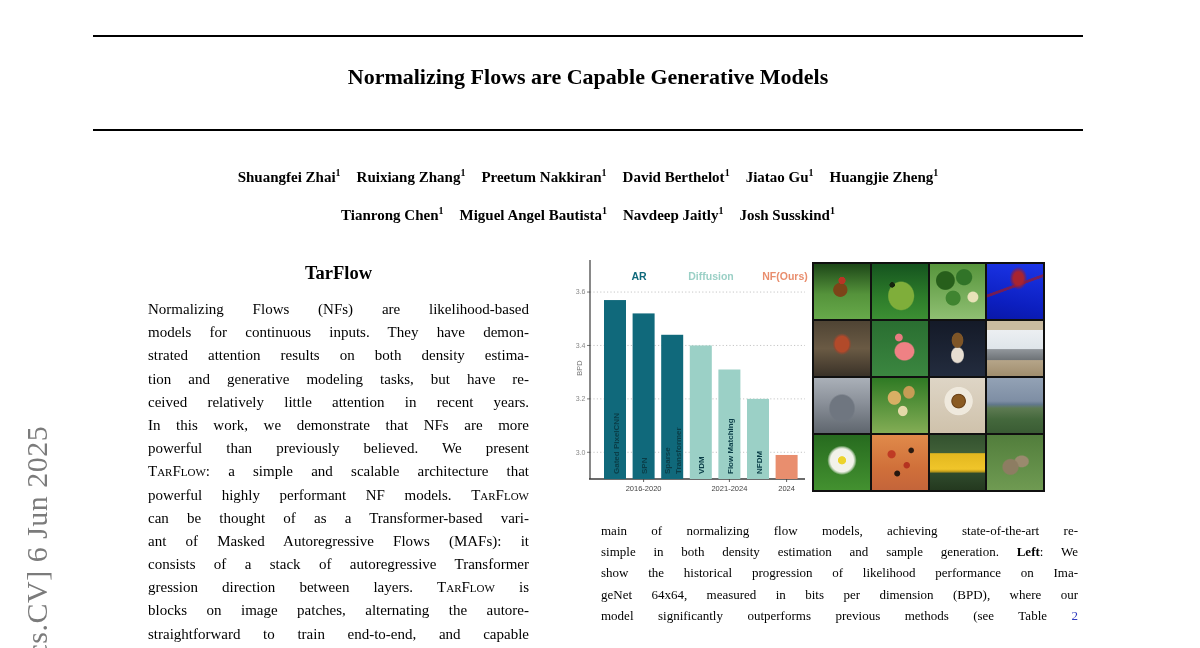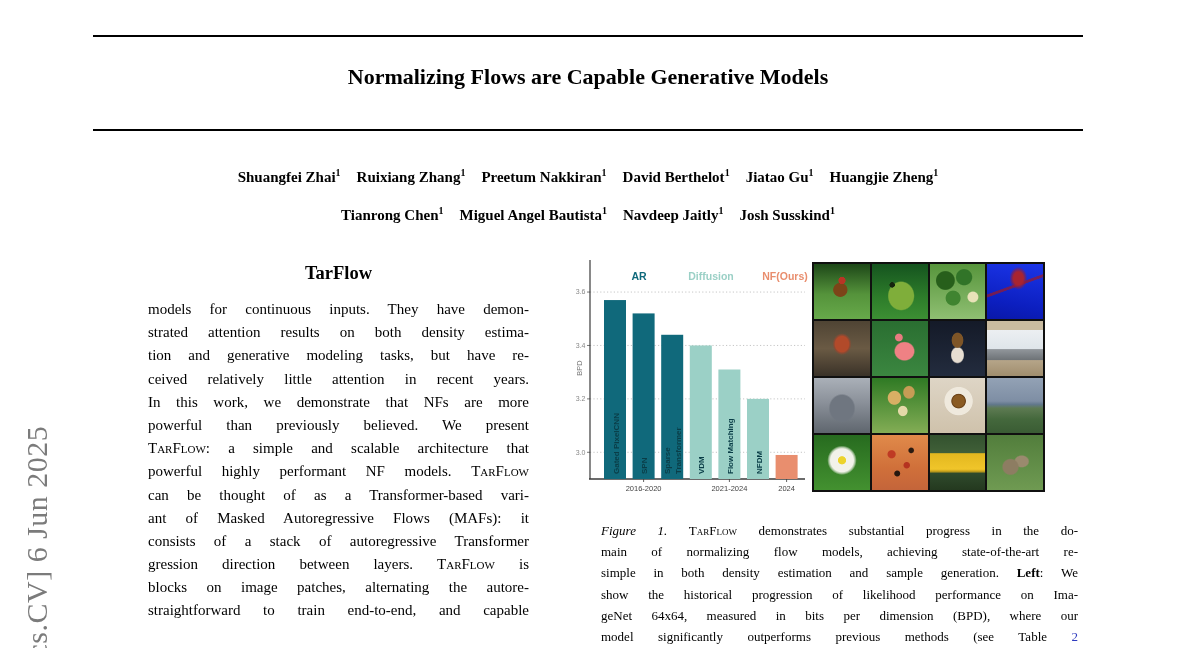--- a/index.html
+++ b/index.html
@@ -47,20 +47,21 @@
   <div class="rule rule-title"></div>
 
   <div class="authors">
     <div><span class="author">Shuangfei Zhai<sup>1</sup></span><span class="author">Ruixiang Zhang<sup>1</sup></span><span class="author">Preetum Nakkiran<sup>1</sup></span><span class="author">David Berthelot<sup>1</sup></span><span class="author">Jiatao Gu<sup>1</sup></span><span class="author">Huangjie Zheng<sup>1</sup></span></div>
     <div><span class="author">Tianrong Chen<sup>1</sup></span><span class="author">Miguel Angel Bautista<sup>1</sup></span><span class="author">Navdeep Jaitly<sup>1</sup></span><span class="author">Josh Susskind<sup>1</sup></span></div>
   </div>
 
   <div class="abstract-col">
     <div class="abstract-heading">TarFlow</div>
     <div class="abstract-body">
+        <div class="line"><span>Normalizing Flows (NFs) are likelihood-based</span></div>
         <div class="line"><span>models for continuous inputs. They have demon-</span></div>
         <div class="line"><span>strated attention results on both density estima-</span></div>
         <div class="line"><span>tion and generative modeling tasks, but have re-</span></div>
         <div class="line"><span>ceived relatively little attention in recent years.</span></div>
         <div class="line"><span>In this work, we demonstrate that NFs are more</span></div>
         <div class="line"><span>powerful than previously believed. We present</span></div>
         <div class="line"><span class="seg-sc">TarFlow</span><span>: a simple and scalable architecture that</span></div>
         <div class="line"><span>powerful highly performant NF models. </span><span class="seg-sc">TarFlow</span></div>
         <div class="line"><span>can be thought of as a Transformer-based vari-</span></div>
         <div class="line"><span>ant of Masked Autoregressive Flows (MAFs): it</span></div>
@@ -125,21 +126,20 @@
       <div class="cell" style="background: radial-gradient(at 40% 36%, rgb(217, 175, 100) 0px, rgb(217, 175, 100) 13%, transparent 15%), radial-gradient(at 66% 26%, rgb(199, 156, 85) 0px, rgb(199, 156, 85) 10%, transparent 12%), radial-gradient(at 55% 60%, rgb(228, 217, 168) 0px, rgb(228, 217, 168) 10%, transparent 12%), linear-gradient(rgb(47, 122, 36) 0%, rgb(131, 173, 85) 100%);"></div>
       <div class="cell" style="background: radial-gradient(circle at 52% 42%, rgb(138, 90, 34) 0px, rgb(138, 90, 34) 13%, rgb(107, 66, 24) 16%, rgb(239, 233, 221) 18%, rgb(239, 233, 221) 32%, transparent 34%), linear-gradient(rgb(222, 213, 198) 0%, rgb(207, 194, 171) 100%);"></div>
       <div class="cell" style="background: linear-gradient(rgb(147, 162, 181) 0%, rgb(126, 142, 164) 42%, rgb(98, 120, 140) 48%, rgb(93, 122, 82) 55%, rgb(68, 104, 60) 75%, rgb(58, 92, 52) 100%);"></div>
       <div class="cell" style="background: radial-gradient(circle at 50% 46%, rgb(236, 211, 43) 0px, rgb(236, 211, 43) 9%, rgb(242, 242, 234) 11%, rgb(242, 242, 234) 28%, rgba(240, 240, 232, 0.6) 32%, transparent 36%), linear-gradient(rgb(39, 107, 31) 0%, rgb(67, 145, 48) 100%);"></div>
       <div class="cell" style="background: radial-gradient(circle at 35% 35%, rgb(191, 58, 36) 0px, rgb(191, 58, 36) 7%, transparent 9%), radial-gradient(circle at 62% 55%, rgb(181, 51, 32) 0px, rgb(181, 51, 32) 6%, transparent 8%), radial-gradient(circle at 45% 70%, rgb(38, 23, 14) 0px, rgb(38, 23, 14) 5%, transparent 7%), radial-gradient(circle at 70% 28%, rgb(42, 26, 16) 0px, rgb(42, 26, 16) 4%, transparent 6%), linear-gradient(rgb(224, 138, 74) 0%, rgb(208, 112, 58) 60%, rgb(196, 101, 58) 100%);"></div>
       <div class="cell" style="background: linear-gradient(rgb(51, 82, 46) 0%, rgb(64, 95, 56) 32%, rgb(227, 184, 31) 34%, rgb(240, 197, 42) 62%, rgb(202, 162, 26) 66%, rgb(47, 74, 44) 70%, rgb(36, 57, 31) 100%);"></div>
       <div class="cell" style="background: radial-gradient(at 42% 58%, rgb(141, 125, 98) 0px, rgb(141, 125, 98) 16%, transparent 19%), radial-gradient(at 62% 48%, rgb(154, 138, 110) 0px, rgb(154, 138, 110) 13%, transparent 16%), linear-gradient(rgb(82, 126, 60) 0%, rgb(111, 154, 82) 100%);"></div>
     </div>
 
   <div class="caption">
-      <div class="line"><span class="seg-i">Figure 1.</span><span> </span><span class="seg-sc">TarFlow</span><span> demonstrates substantial progress in the do-</span></div>
       <div class="line"><span>main of normalizing flow models, achieving state-of-the-art re-</span></div>
       <div class="line"><span>simple in both density estimation and sample generation. </span><span class="seg-b">Left</span><span>: We</span></div>
       <div class="line"><span>show the historical progression of likelihood performance on Ima-</span></div>
       <div class="line"><span>geNet 64x64, measured in bits per dimension (BPD), where our</span></div>
       <div class="line"><span>model significantly outperforms previous methods (see Table </span><span class="seg-link" style="color: rgb(47, 59, 191);">2</span></div>
     </div>
 
 </div>
 
 </body></html>

